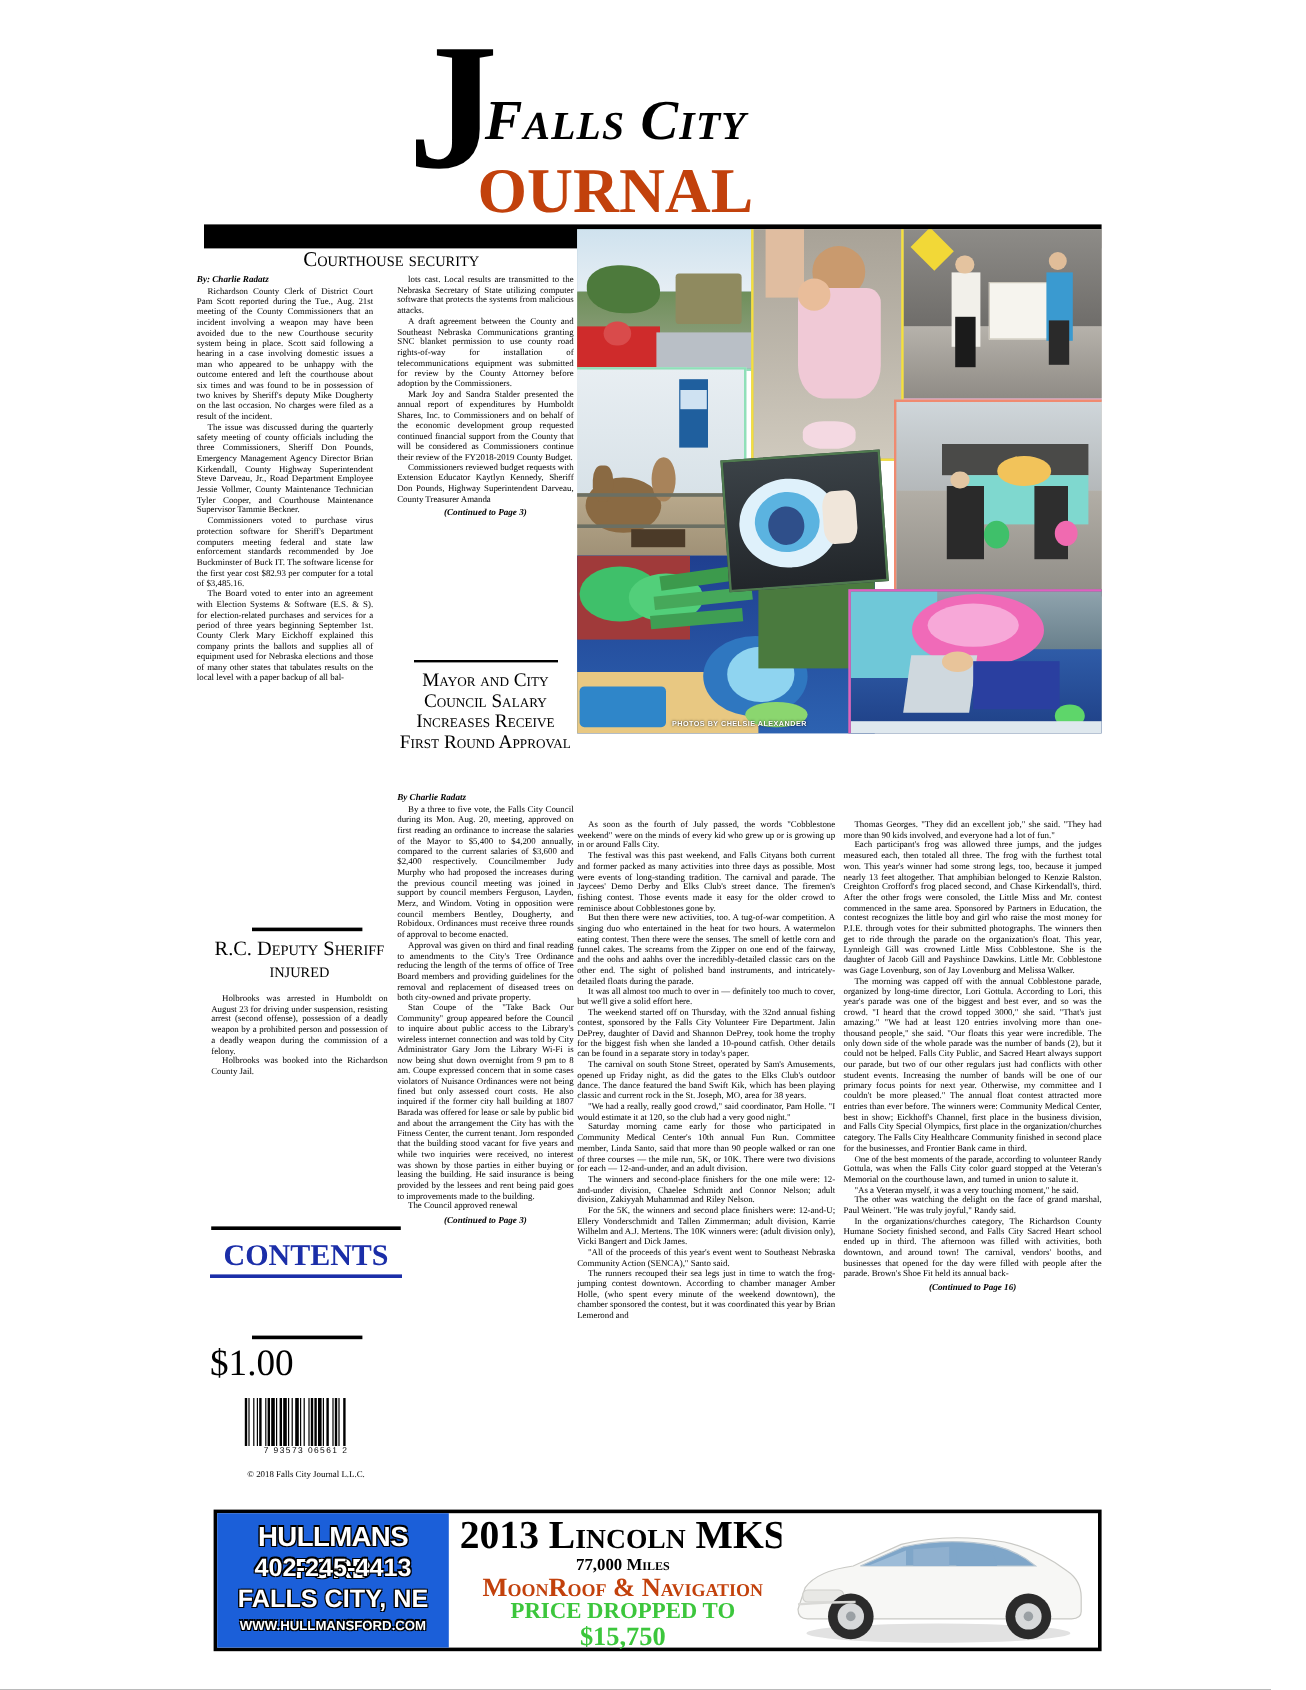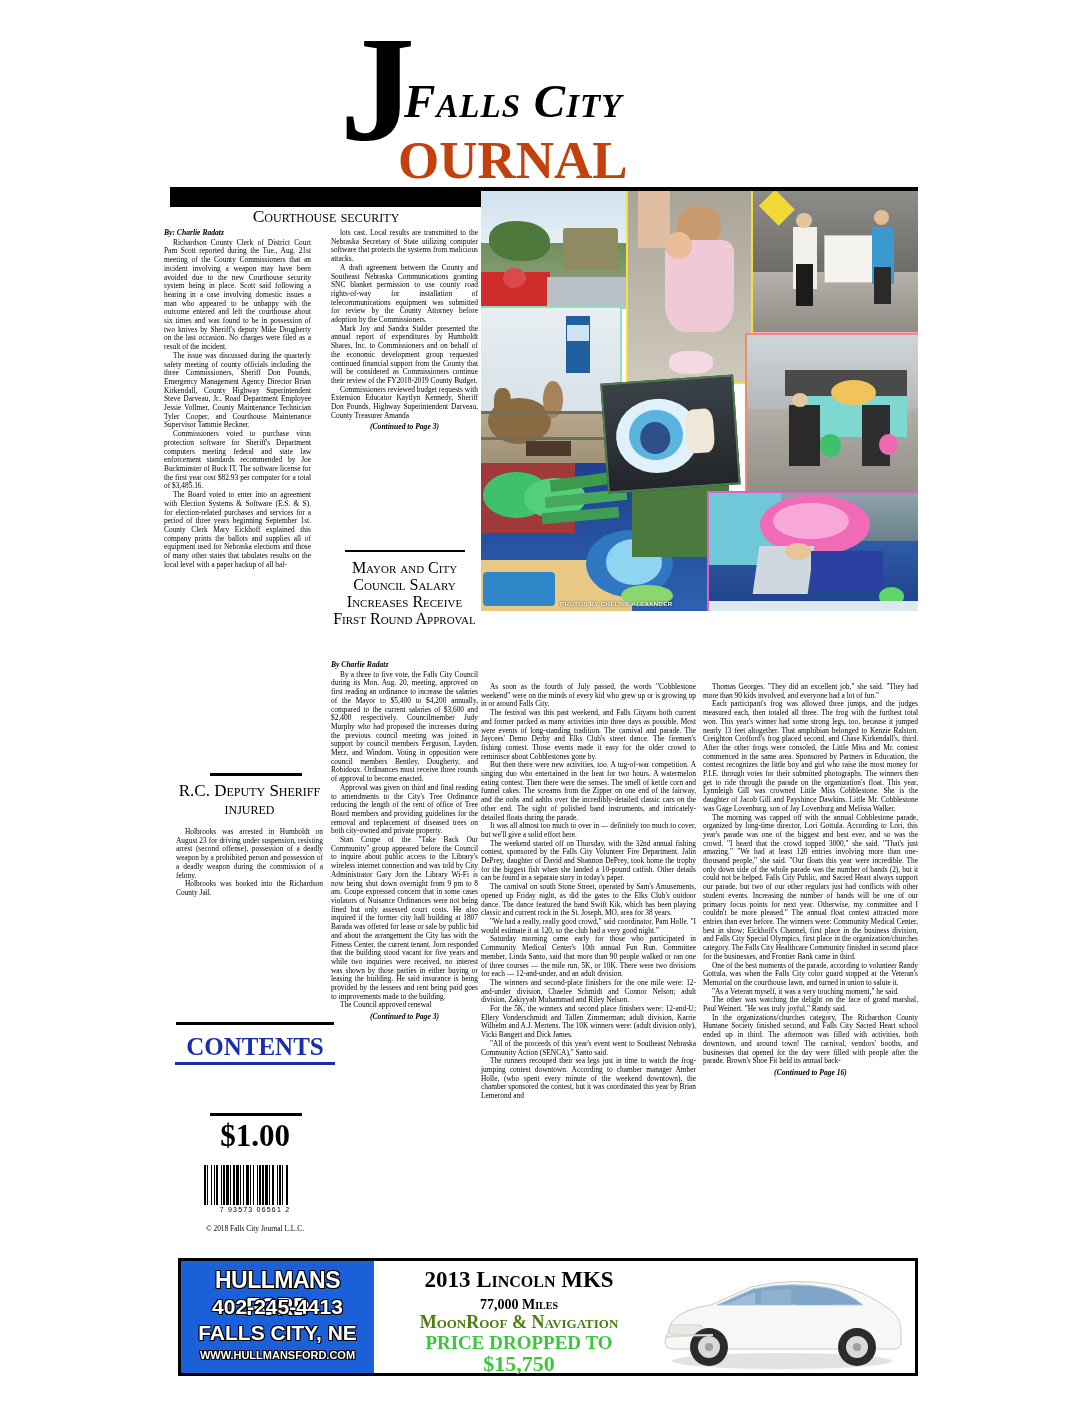--- a/index.html
+++ b/index.html
@@ -54,22 +54,22 @@
     padding-bottom:1px;
   }
   .contents-list{
     position:absolute;left:177px;top:1065px;width:160px;
     font-family:"Liberation Serif",serif;font-weight:700;font-size:11.2px;
     line-height:13.4px;color:#000;
   }
   .contents-list div{white-space:nowrap;}
   .cont-rule{position:absolute;left:210px;top:1113px;width:92px;height:3px;background:#000;}
   .price{
-    position:absolute;left:175px;top:1118px;width:160px;text-align:center;
-    font-family:"Liberation Serif",serif;font-weight:700;font-size:31px;color:#000;
+    position:absolute;left:175px;top:1118px;width:160px;text-align:left;
+    font-family:"Liberation Serif",serif;font-weight:400;font-size:31px;color:#000;
   }
   .barcode{position:absolute;left:204px;top:1165px;width:105px;height:40px;}
   .barcode i{position:absolute;top:0;height:40px;background:#000;display:block;}
   .barcode-num{
     position:absolute;left:175px;top:1206px;width:160px;text-align:center;
     font-family:"Liberation Sans",sans-serif;font-size:7px;letter-spacing:1.2px;color:#000;
   }
   .copyright{
     position:absolute;left:175px;top:1224px;width:160px;text-align:center;
     font-family:"Liberation Serif",serif;font-size:7.4px;color:#000;
@@ -102,25 +102,25 @@
   .ad-left{position:absolute;left:0;top:0;width:193px;height:112px;background:#1b5fd9;}
   .ad-left div{font-family:"Liberation Sans",sans-serif;font-weight:700;color:#fff;
       text-align:center;width:100%;position:absolute;
       text-shadow:1px 1px 0 #000,-1px 1px 0 #000,1px -1px 0 #000,-1px -1px 0 #000;}
   .ad-name{top:6px;font-size:23px;letter-spacing:-.5px;}
   .ad-phone{top:34px;font-size:21px;}
   .ad-city{top:60px;font-size:21px;}
   .ad-web{top:88px;font-size:11px;}
   .ad-mid{position:absolute;left:193px;top:0;width:290px;height:112px;text-align:center;}
   .ad-model{margin-top:2px;font-family:"Liberation Serif",serif;font-weight:700;
-      font-size:23px;font-variant:small-caps;color:#000;line-height:34px;}
+      font-size:33px;font-variant:small-caps;color:#000;line-height:34px;}
   .ad-miles{font-family:"Liberation Serif",serif;font-weight:700;font-size:14px;
       font-variant:small-caps;color:#000;line-height:16px;}
-  .ad-feat{font-family:"Liberation Serif",serif;font-weight:700;font-size:18px;
-      font-variant:small-caps;color:#4d7c0f;line-height:19px;}
+  .ad-feat{font-family:"Liberation Serif",serif;font-weight:700;font-size:22px;
+      font-variant:small-caps;color:#c2410c;line-height:19px;}
   .ad-drop{font-family:"Liberation Serif",serif;font-weight:700;font-size:19px;
       color:#3cc63c;line-height:21px;}
   .ad-priceval{font-family:"Liberation Serif",serif;font-weight:700;font-size:22px;
       color:#3cc63c;line-height:22px;}
   .ad-car{position:absolute;left:470px;top:4px;width:262px;height:106px;overflow:hidden;}
 </style>
 </head>
 <body>
 
 <div class="page">
@@ -155,21 +155,21 @@
     <p>Commissioners reviewed budget requests with Extension Educator Kaytlyn Kennedy, Sheriff Don Pounds, Highway Superintendent Darveau, County Treasurer Amanda</p>
     <p class="cont">(Continued to Page 3)</p>
   </div>
 
   <div class="rule" style="left:345px;top:550px;width:120px;"></div>
 
   <div class="hl" style="left:331px;top:560px;width:147px;font-size:16px;">Mayor and City Council Salary Increases Receive First Round Approval</div>
   <div class="col" style="left:331px;top:661px;width:147px;">
     <p class="byline">By Charlie Radatz</p>
     <p>By a three to five vote, the Falls City Council during its Mon. Aug. 20, meeting, approved on first reading an ordinance to increase the salaries of the Mayor to $5,400 to $4,200 annually, compared to the current salaries of $3,600 and $2,400 respectively. Councilmember Judy Murphy who had proposed the increases during the previous council meeting was joined in support by council members Ferguson, Layden, Merz, and Windom. Voting in opposition were council members Bentley, Dougherty, and Robidoux. Ordinances must receive three rounds of approval to become enacted.</p>
-    <p>Approval was given on third and final reading to amendments to the City's Tree Ordinance reducing the length of the rent of office of Tree Board members and providing guidelines for the removal and replacement of diseased trees on both city-owned and private property.</p>
+    <p>Approval was given on third and final reading to amendments to the City's Tree Ordinance reducing the length of the terms of office of Tree Board members and providing guidelines for the removal and replacement of diseased trees on both city-owned and private property.</p>
     <p>Stan Coupe of the "Take Back Our Community" group appeared before the Council to inquire about public access to the Library's wireless internet connection and was told by City Administrator Gary Jorn the Library Wi-Fi is now being shut down overnight from 9 pm to 8 am. Coupe expressed concern that in some cases violators of Nuisance Ordinances were not being fined but only assessed court costs. He also inquired if the former city hall building at 1807 Barada was offered for lease or sale by public bid and about the arrangement the City has with the Fitness Center, the current tenant. Jorn responded that the building stood vacant for five years and while two inquiries were received, no interest was shown by those parties in either buying or leasing the building. He said insurance is being provided by the lessees and rent being paid goes to improvements made to the building.</p>
     <p>The Council approved renewal</p>
     <p class="cont">(Continued to Page 3)</p>
   </div>
 
   <div class="rule" style="left:210px;top:773px;width:92px;height:3px;"></div>
 
   <div class="hl" style="left:176px;top:782px;width:147px;font-size:17px;">R.C. Deputy Sheriff injured</div>
   <div class="col" style="left:176px;top:828px;width:147px;">
     <p>Holbrooks was arrested in Humboldt on August 23 for driving under suspension, resisting arrest (second offense), possession of a deadly weapon by a prohibited person and possession of a deadly weapon during the commission of a felony.</p>

